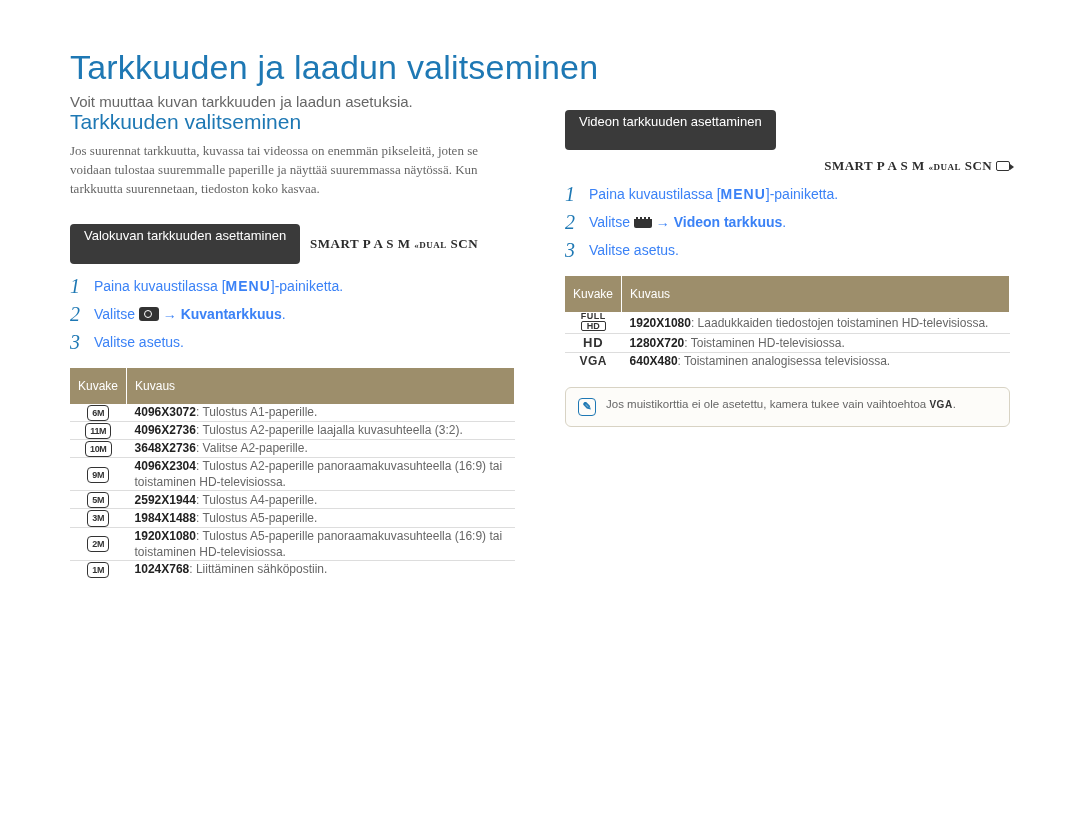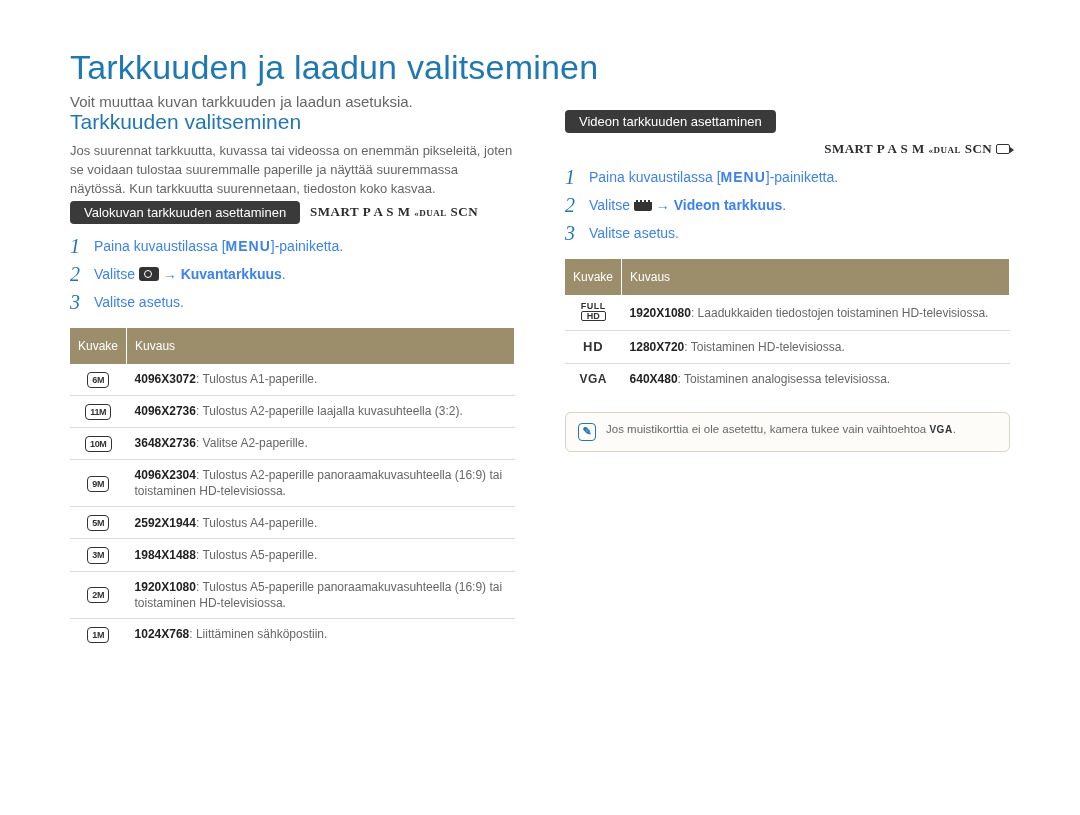--- a/index.html
+++ b/index.html
@@ -40,33 +40,34 @@
   h2.section{
     color:var(--blue);
     font-size:21px;
     font-weight:400;
     margin:0 0 8px 0;
   }
   .para{
     color:var(--light);
     font-size:13px;
     line-height:1.45;
-    margin-bottom:2px;
+    margin-bottom:25px;
+    font-family:Liberation Serif, serif;
   }
   .pill-row{
     display:flex;
     align-items:center;
     gap:10px;
     margin-bottom:8px;
   }
   .pill{
     background:#3a3a3a;
     color:#fff;
     border-radius:4px;
-    padding:4px 14px 4px 14px;
+    padding:4px 14px 21px 14px;
     font-size:13px;
   }
   .modes{
     font-family:Liberation Serif, serif;
     font-size:13px;
     color:#2c2c2c;
     letter-spacing:0.5px;
     font-weight:600;
     text-align:right;
   }
@@ -108,21 +109,21 @@
   table.info th{
     background:var(--brown);
     color:#fff;
     text-align:left;
     font-weight:400;
     padding:11px 8px;
     border-right:1px solid #fff;
   }
   table.info td{
     border-bottom:1px solid #ddd;
-    padding:7px 8px;
+    padding:0 8px;
     color:var(--light);
     vertical-align:middle;
     line-height:1.35;
   }
   table.info tr:last-child td{border-bottom:none}
   td.iconcell{
     width:52px;
     text-align:center;
     font-family:Arial,Helvetica,sans-serif;
   }

